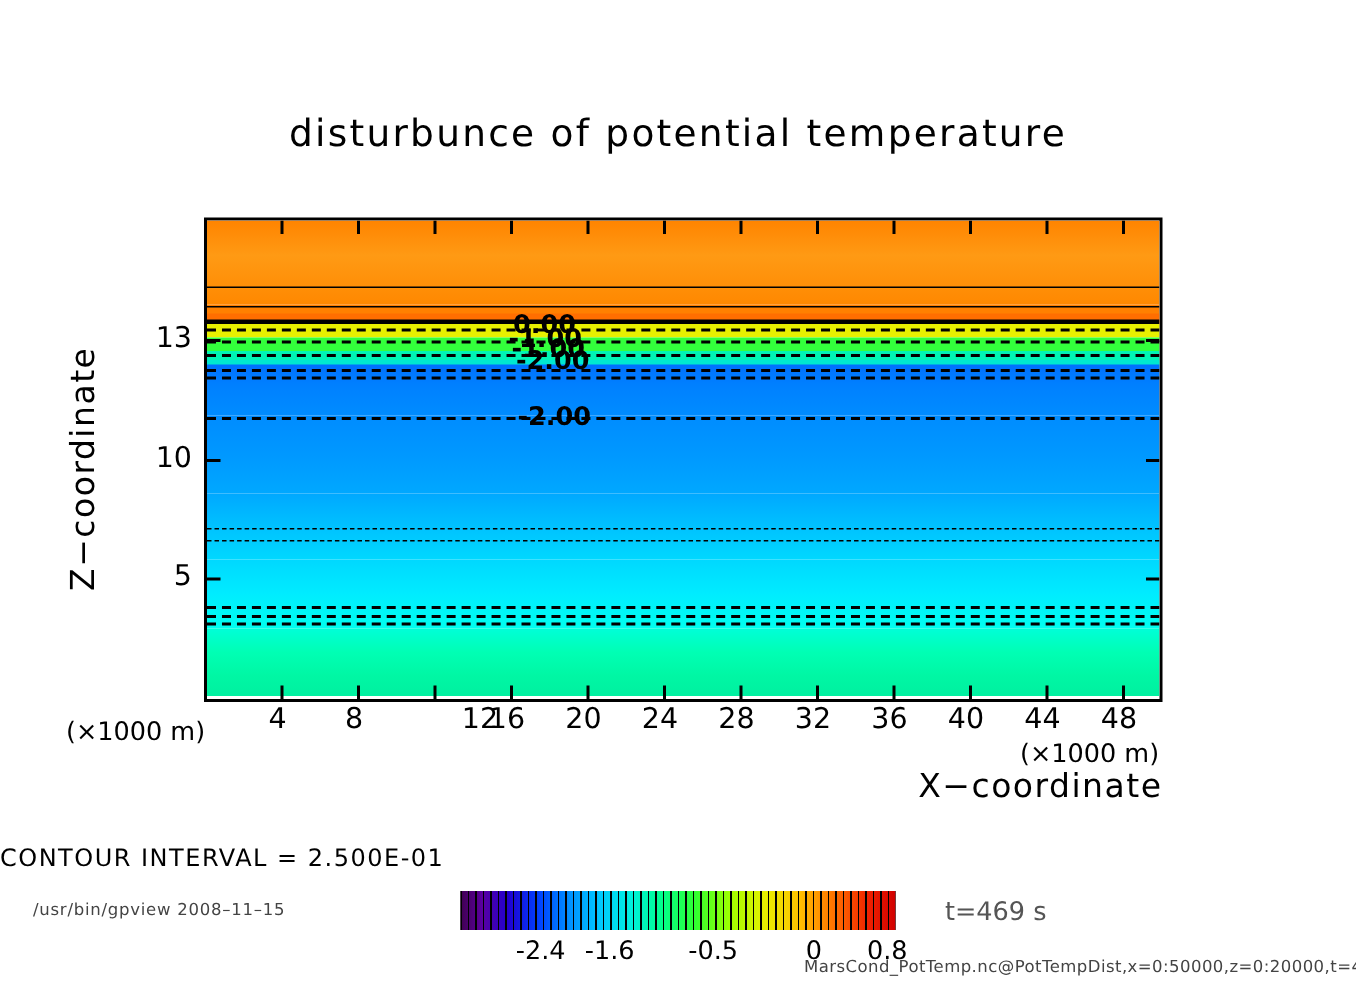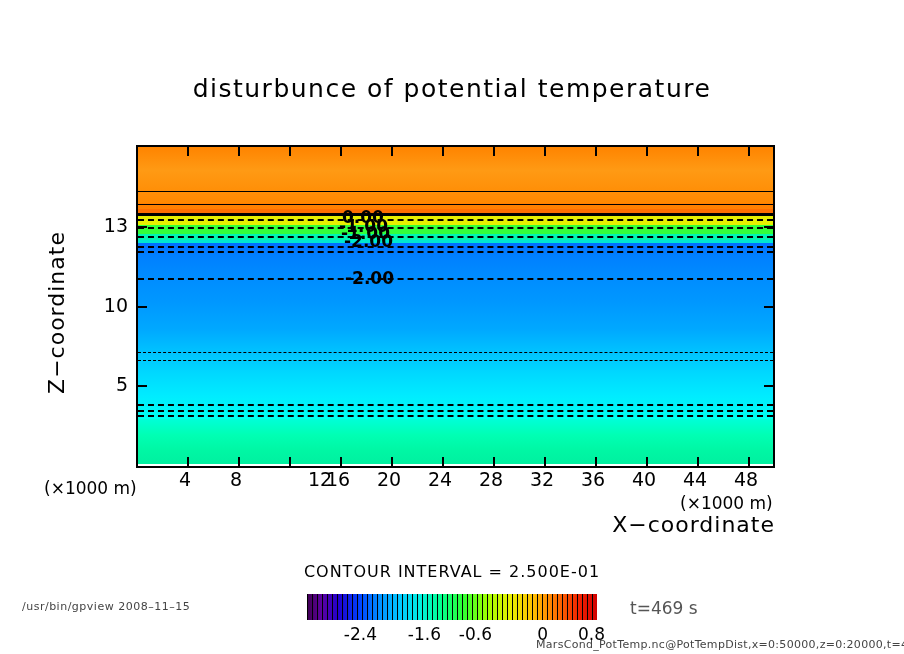--- a/index.html
+++ b/index.html
@@ -73,21 +73,21 @@
 
   
   .clabel{
     position:absolute;font-size:17px;font-weight:bold;
     font-family:"DejaVu Sans", sans-serif;
     color:#000;white-space:nowrap;letter-spacing:0px;
   }
 
   
   #contour-interval{
-    left:0;top:562px;width:904px;text-align:center;
+    left:0;top:562px;width:904px;text-align:left;
     font-size:16px;letter-spacing:1px;white-space:nowrap;
   }
   #colorbar-wrap{left:307px;top:594px;width:290px;height:26px;}
   #colorbar{
     position:absolute;left:0;top:0;width:290px;height:26px;
     border:none;
     background:
       repeating-linear-gradient(to right,
         rgba(0,0,0,1) 0px, rgba(0,0,0,1) 1px,
         rgba(0,0,0,0) 1px, rgba(0,0,0,0) 5px),
@@ -221,21 +221,21 @@
 <div class="ytlabel" style="top:214px;">13</div>
 
 <div class="abs" id="contour-interval">CONTOUR INTERVAL =  2.500E-01</div>
 
 <div class="abs" id="colorbar-wrap">
   <div id="colorbar-frame"></div>
   <div id="colorbar"></div>
 </div>
 
 <div class="cblabel" style="left:352px;">-2.4</div>
-<div class="cblabel" style="left:416px;">-1.6</div>
-<div class="cblabel" style="left:467px;">-0.6</div>
+<div class="cblabel" style="left:398px;">-1.6</div>
+<div class="cblabel" style="left:467px;">-0.5</div>
 <div class="cblabel" style="left:523px;">0</div>
 <div class="cblabel" style="left:580px;">0.8</div>
 
 <div class="abs" id="time-label">t=469 s</div>
 
 <div class="abs" id="footer-left">/usr/bin/gpview  2008–11–15</div>
 <div class="abs" id="footer-right">MarsCond_PotTemp.nc@PotTempDist,x=0:50000,z=0:20000,t=469</div>
 
 </body></html>

